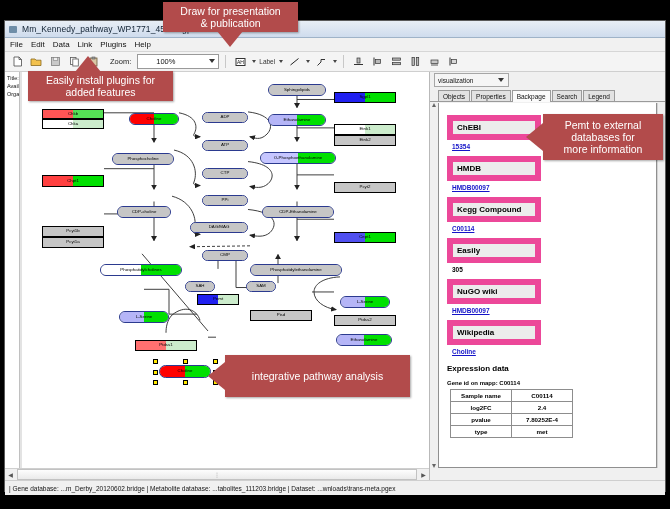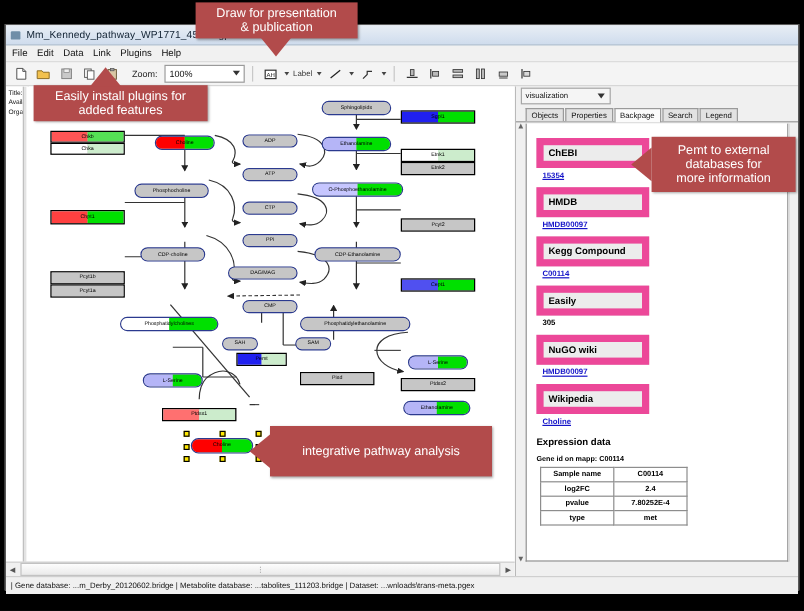--- a/index.html
+++ b/index.html
@@ -14,21 +14,21 @@
 
   
   .menubar{height:13px;background:#f1f1f1;border-bottom:1px solid #d6d6d6;display:flex;align-items:center;padding-left:5px;gap:8px;font-size:8px;color:#111;}
   .menubar span{cursor:default;}
 
   
   .toolbar{height:19px;background:#f4f4f4;border-bottom:1px solid #cfcfcf;display:flex;align-items:center;padding-left:4px;gap:3px;}
   .tbtn{width:14px;height:14px;display:flex;align-items:center;justify-content:center;font-size:9px;color:#555;border:1px solid transparent;}
   .tbtn svg{display:block;}
   .zoomlabel{font-size:7.5px;color:#222;margin-left:6px;margin-right:3px;}
-  .zoombox{width:62px;height:13px;background:#fff;border:1px solid #9a9a9a;font-size:7.5px;display:flex;align-items:center;padding-left:3px;position:relative;color:#111;}
+  .zoombox{width:62px;height:13px;background:#fff;border:1px solid #9a9a9a;font-size:7.5px;display:flex;align-items:center;padding-left:18px;position:relative;color:#111;}
   .zoombox .arr{position:absolute;right:3px;top:4px;width:0;height:0;border-left:3px solid transparent;border-right:3px solid transparent;border-top:4px solid #333;}
   .sep{width:1px;height:13px;background:#c8c8c8;margin:0 3px;}
   .mini-arr{width:0;height:0;border-left:2.5px solid transparent;border-right:2.5px solid transparent;border-top:3.5px solid #444;margin-left:1px;}
   .tlabel{font-size:6.5px;color:#333;}
 
   
   .body{display:flex;height:calc(100% - 16px - 13px - 19px - 14px);}
   .canvaswrap{position:relative;width:424px;border-right:1px solid #b9b9b9;background:#fff;overflow:hidden;}
   .sidepanel{flex:1;background:#f0f0f0;position:relative;}
 

